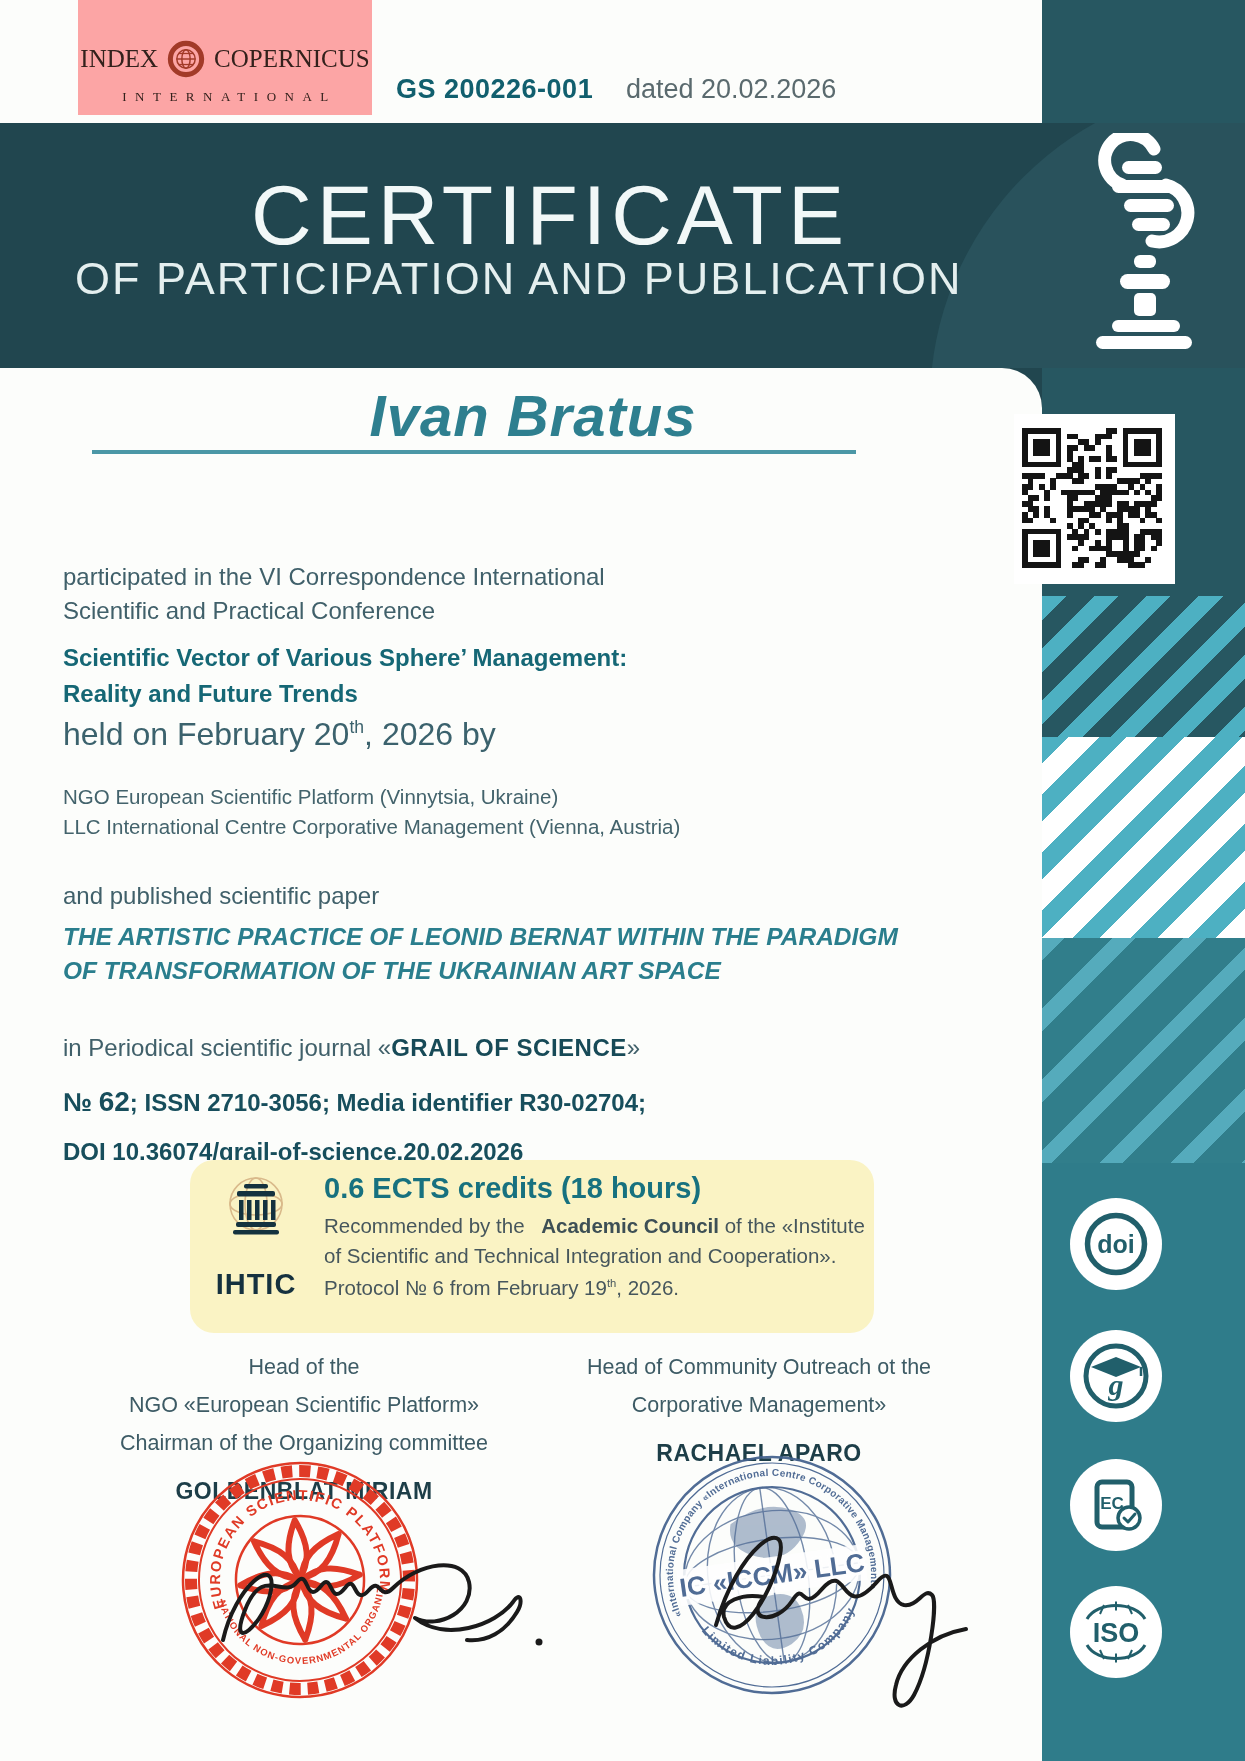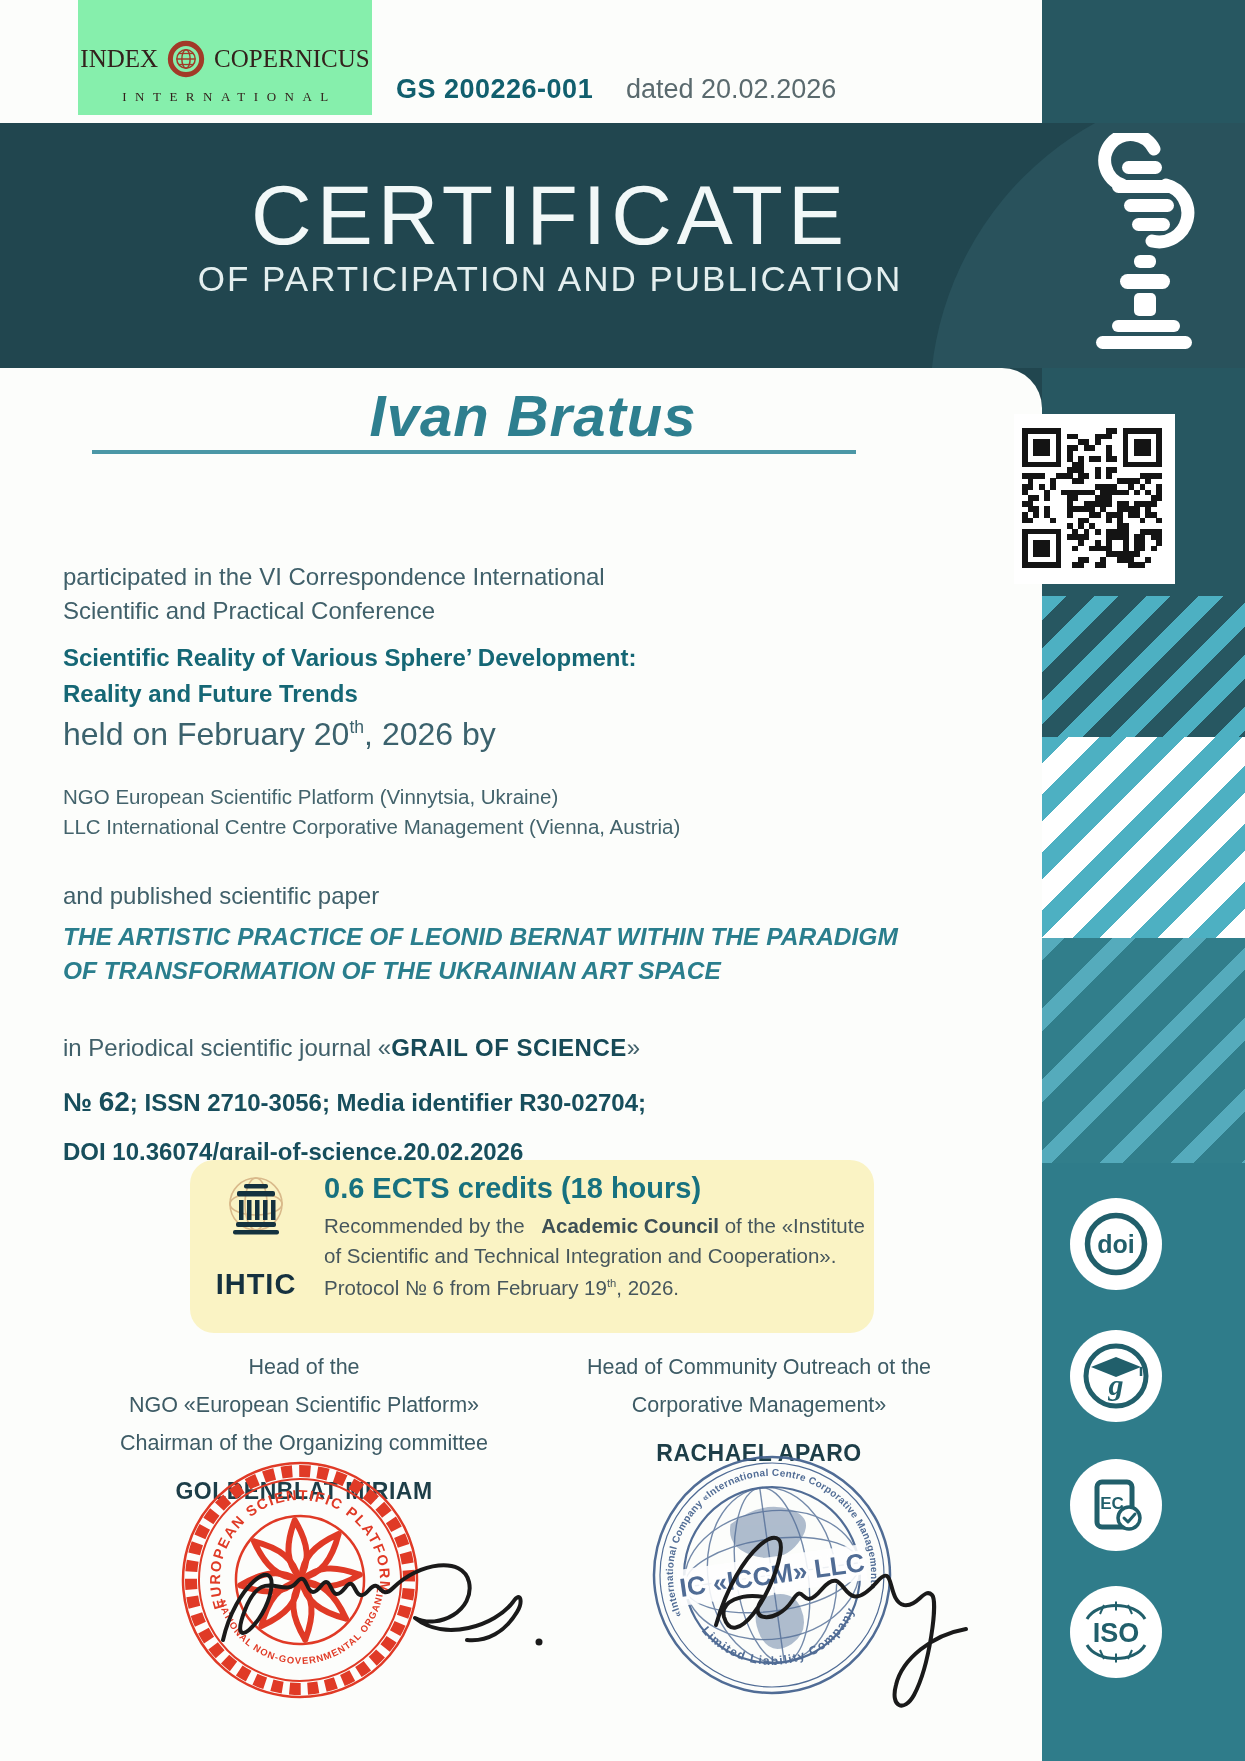--- a/index.html
+++ b/index.html
@@ -19,26 +19,26 @@
          background:repeating-linear-gradient(135deg,#55abbc 0 16px,#317e8b 16px 50px);}
   .sicon{width:92px;height:92px;}
 
   
   .header{left:0;top:123px;width:1245px;height:245px;background:#21464f;overflow:hidden;}
   .header-decor{position:absolute;left:930px;top:-40px;width:640px;height:640px;border-radius:50%;background:#29525c;}
   .fillet{left:1002px;top:368px;width:40px;height:40px;background:#21464f;overflow:hidden;}
   .fillet::after{content:"";position:absolute;left:-40px;top:0;width:80px;height:80px;border-radius:50%;background:#fcfdfb;}
   .h-title{left:75px;top:142px;width:950px;text-align:center;font-size:84px;font-weight:200;
            letter-spacing:5px;color:#f2f8f8;line-height:96px;margin-top:25px;}
-  .h-sub{left:75px;top:252px;width:950px;text-align:center;font-size:35px;font-weight:200;
+  .h-sub{left:75px;top:252px;width:950px;text-align:left;font-size:45px;font-weight:200;
          letter-spacing:2px;color:#e4efef;line-height:54px;}
   .dna{left:1068px;top:133px;width:128px;height:222px;}
 
   
-  .brand{left:78px;top:0;width:294px;height:115px;background:#86efac;}
+  .brand{left:78px;top:0;width:294px;height:115px;background:#fca5a5;}
   .brand-row{display:flex;align-items:center;justify-content:center;gap:5px;margin-top:36px;
              font-family:"Liberation Serif",serif;font-size:25px;color:#33211c;}
   .brand-sub{text-align:center;font-family:"Liberation Serif",serif;font-size:13px;
              letter-spacing:8.5px;color:#33211c;margin-top:7px;padding-left:9px;}
   .gsno{left:396px;top:74px;font-size:27px;font-weight:bold;color:#115f6e;letter-spacing:.5px;}
   .dated{left:626px;top:74px;font-size:27px;color:#5a6a6e;}
 
   
   .qrbox{left:1014px;top:414px;width:161px;height:170px;background:#ffffff;}
   .qr{left:1022px;top:428px;width:140px;height:140px;}
@@ -352,21 +352,21 @@
         <rect fill="#fff" x="5.6" y="106.39999999999999" width="28" height="28"></rect>
         <rect x="11.2" y="112" width="16.799999999999997" height="16.799999999999997"></rect>
       </g>
     </svg>
 
   <div class="abs name">Ivan Bratus</div>
   <div class="abs rule"></div>
 
   <div class="abs ct t-part" style="top:560px;">participated in the VI Correspondence International</div>
   <div class="abs ct t-part" style="top:594px;">Scientific and Practical Conference</div>
-  <div class="abs ct t-conf" style="top:640px;">Scientific Reality of Various Sphere’ Development:</div>
+  <div class="abs ct t-conf" style="top:640px;">Scientific Vector of Various Sphere’ Management:</div>
   <div class="abs ct t-conf" style="top:676px;">Reality and Future Trends</div>
   <div class="abs ct t-held" style="top:716px;">
     <span>held on February 20</span><sup>th</sup><span>, 2026 by</span>
   </div>
   <div class="abs ct t-org" style="top:782px;">NGO European Scientific Platform (Vinnytsia, Ukraine)</div>
   <div class="abs ct t-org" style="top:812px;">LLC International Centre Corporative Management (Vienna, Austria)</div>
 
   <div class="abs ct t-pub" style="top:882px;">and published scientific paper</div>
   <div class="abs ct t-paper" style="top:920px;">THE ARTISTIC PRACTICE OF LEONID BERNAT WITHIN THE PARADIGM</div>
   <div class="abs ct t-paper" style="top:954px;">OF TRANSFORMATION OF THE UKRAINIAN ART SPACE</div>

